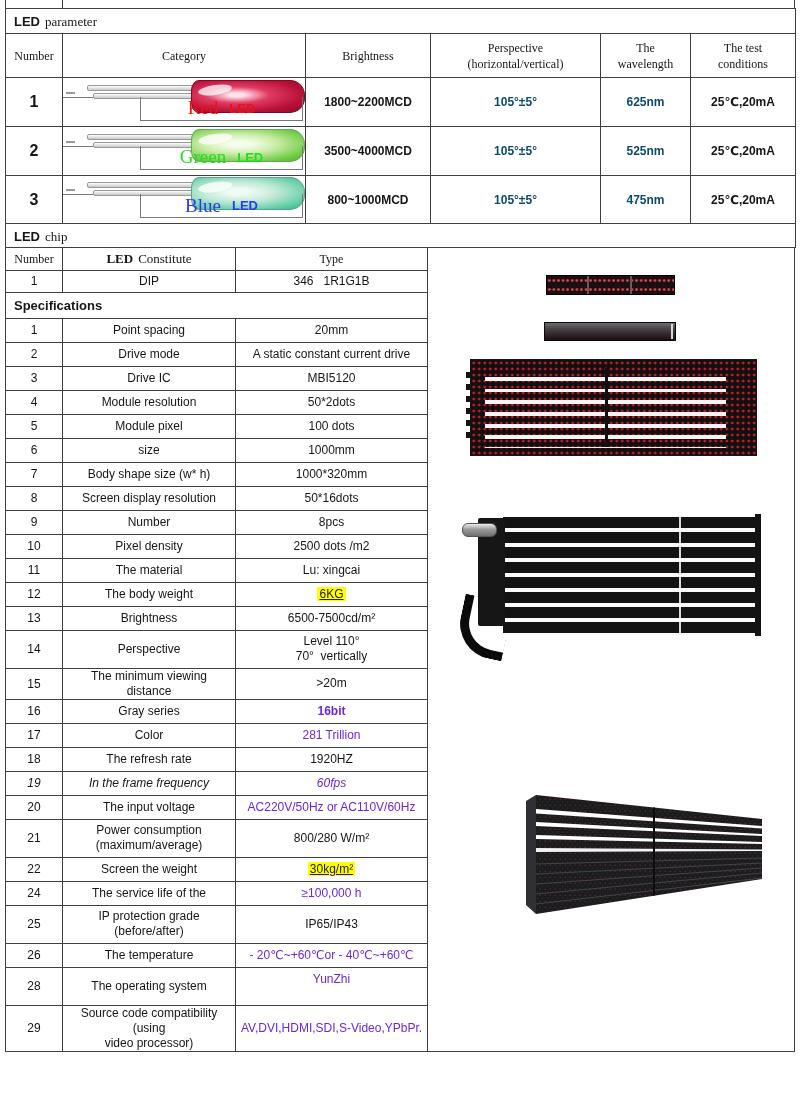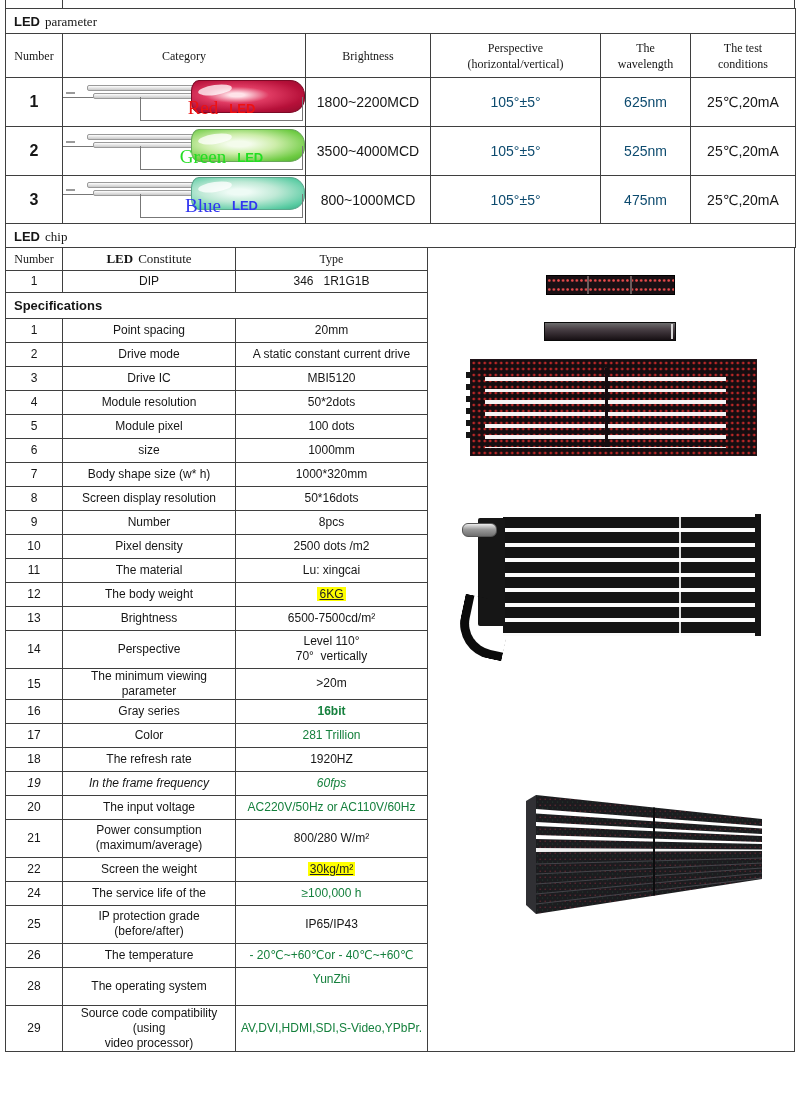--- a/index.html
+++ b/index.html
@@ -18,21 +18,21 @@
   .spec  { width:422px; }
   .spec tr:first-child td { border-top:none; }
 
   .bar td { text-align:left; padding-left:8px; }
   .bb  { font-weight:bold; font-size:13px; }
   .ser { font-family:"Liberation Serif","DejaVu Serif",serif; }
   .gap { margin-left:5px; font-size:13px; }
   .ser12 { font-family:"Liberation Serif","DejaVu Serif",serif; font-size:12px; line-height:16px; }
 
   .pnum { font-weight:bold; font-size:16px; }
-  .pv   { font-weight:normal; font-size:14px; }
+  .pv   { font-weight:bold; font-size:12px; }
   .blue { color:#0c4a6e; }
 
   
   .pcat { padding:0; }
   .ledcell { position:relative; width:100%; height:47px; }
   .callout  { position:absolute; left:0; right:1px; top:18px; height:1px; background:#777; }
   .labelbox { position:absolute; left:77px; right:2px; top:18px; bottom:5px;
               border:1px solid #777; border-top:none; display:flex; align-items:center; justify-content:center; }
   .word { font-family:"Liberation Serif","DejaVu Serif",serif; font-size:19px; }
   .ledw { font-weight:bold; font-size:13px; margin-left:11px; }
@@ -50,21 +50,21 @@
   .led-red .word,  .led-red .ledw   { color:#ee1111; }
   .led-green .word,.led-green .ledw { color:#22dd22; }
   .led-blue .word, .led-blue .ledw  { color:#3136f0; }
 
   
   .sno { font-size:12px; }
   .slabel { font-size:12px; padding:0 4px; }
   .slabel div { line-height:15px; }
   .svalue { font-size:12px; padding:0 3px; }
   .svalue div { line-height:15px; }
-  .green { color:#15803d; }
+  .green { color:#6d28d9; }
   .bold .val { font-weight:bold; }
   .hl { background:#ffff00; text-decoration:underline; padding:0 2px; color:#222; }
   .vtop { vertical-align:top; padding-top:4px; }
 
   .lower { display:flex; align-items:stretch; }
   .images { position:relative; flex:1; border-right:1px solid #3f3f3f; border-bottom:1px solid #3f3f3f; }
 
   
   .module-strip { position:absolute; left:118px; top:27px; width:127px; height:18px;
     border:1px solid #000; background-color:#1a1014;
@@ -413,21 +413,21 @@
     </td>
     <td class="svalue">
       <div><span class="val">Level 110°</span></div>
       <div>70°&nbsp;&nbsp;vertically</div>
     </td>
   </tr>
 
   <tr style="height: 24px;">
     <td class="sno">15</td>
     <td class="slabel">
-      <div>The minimum viewing parameter</div>
+      <div>The minimum viewing distance</div>
       <div></div>
     </td>
     <td class="svalue">
       <div><span class="val">&gt;20m</span></div>
       <div></div>
     </td>
   </tr>
 
   <tr style="height: 24px;">
     <td class="sno">16</td>

